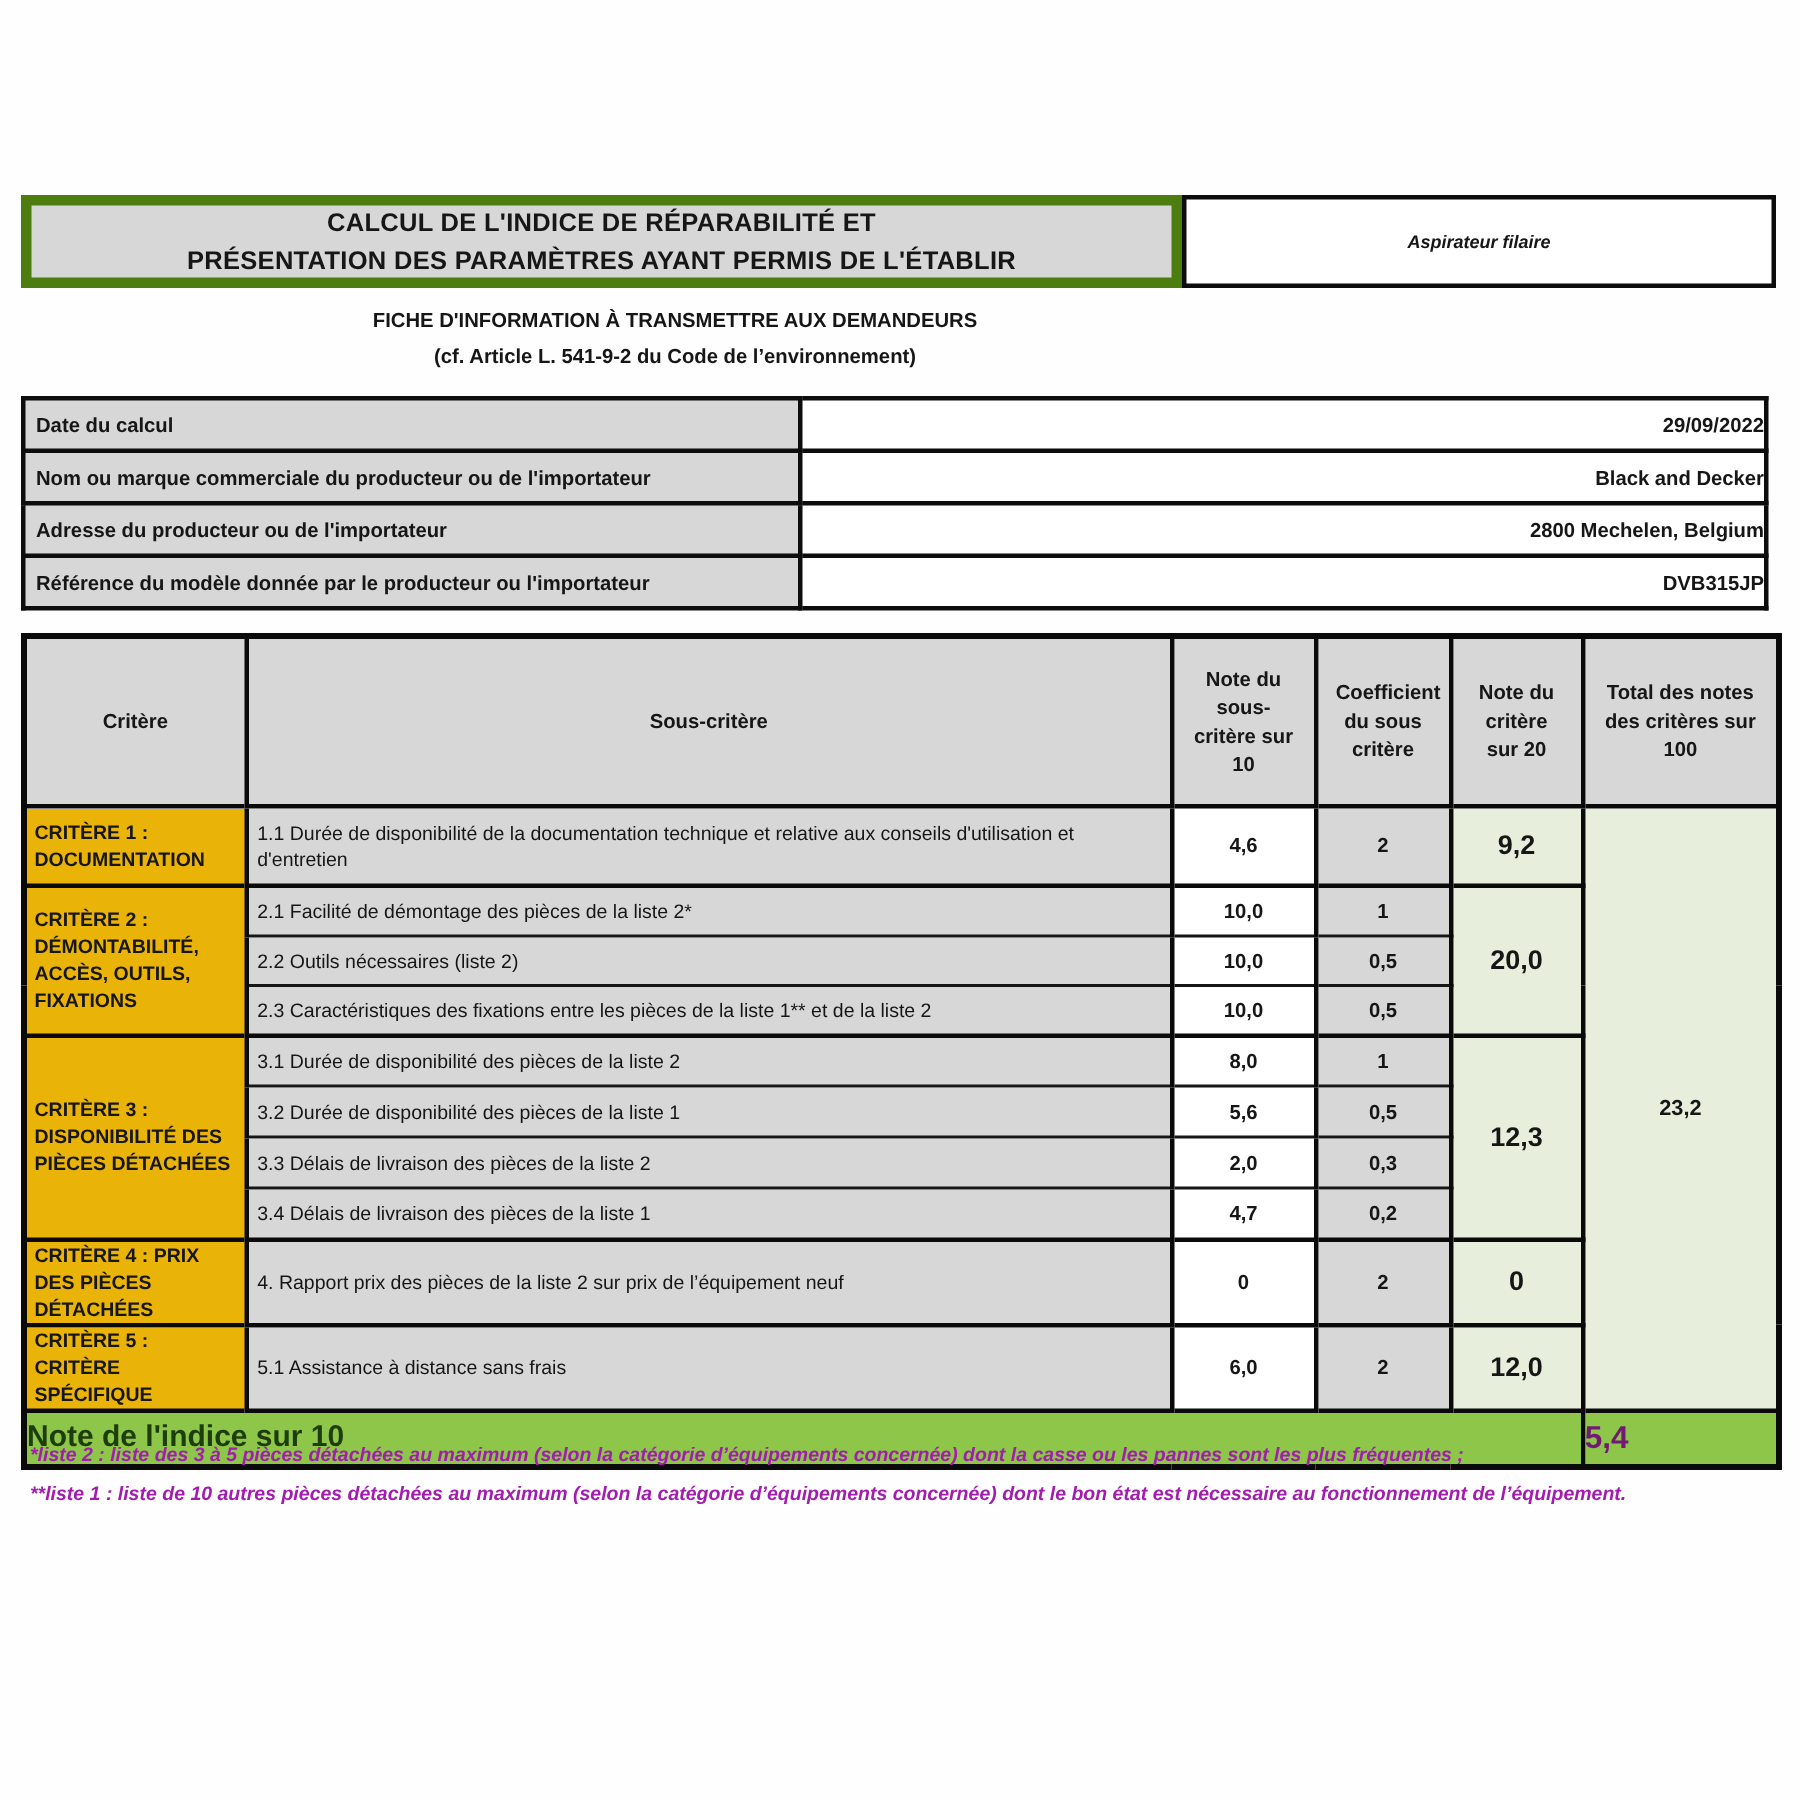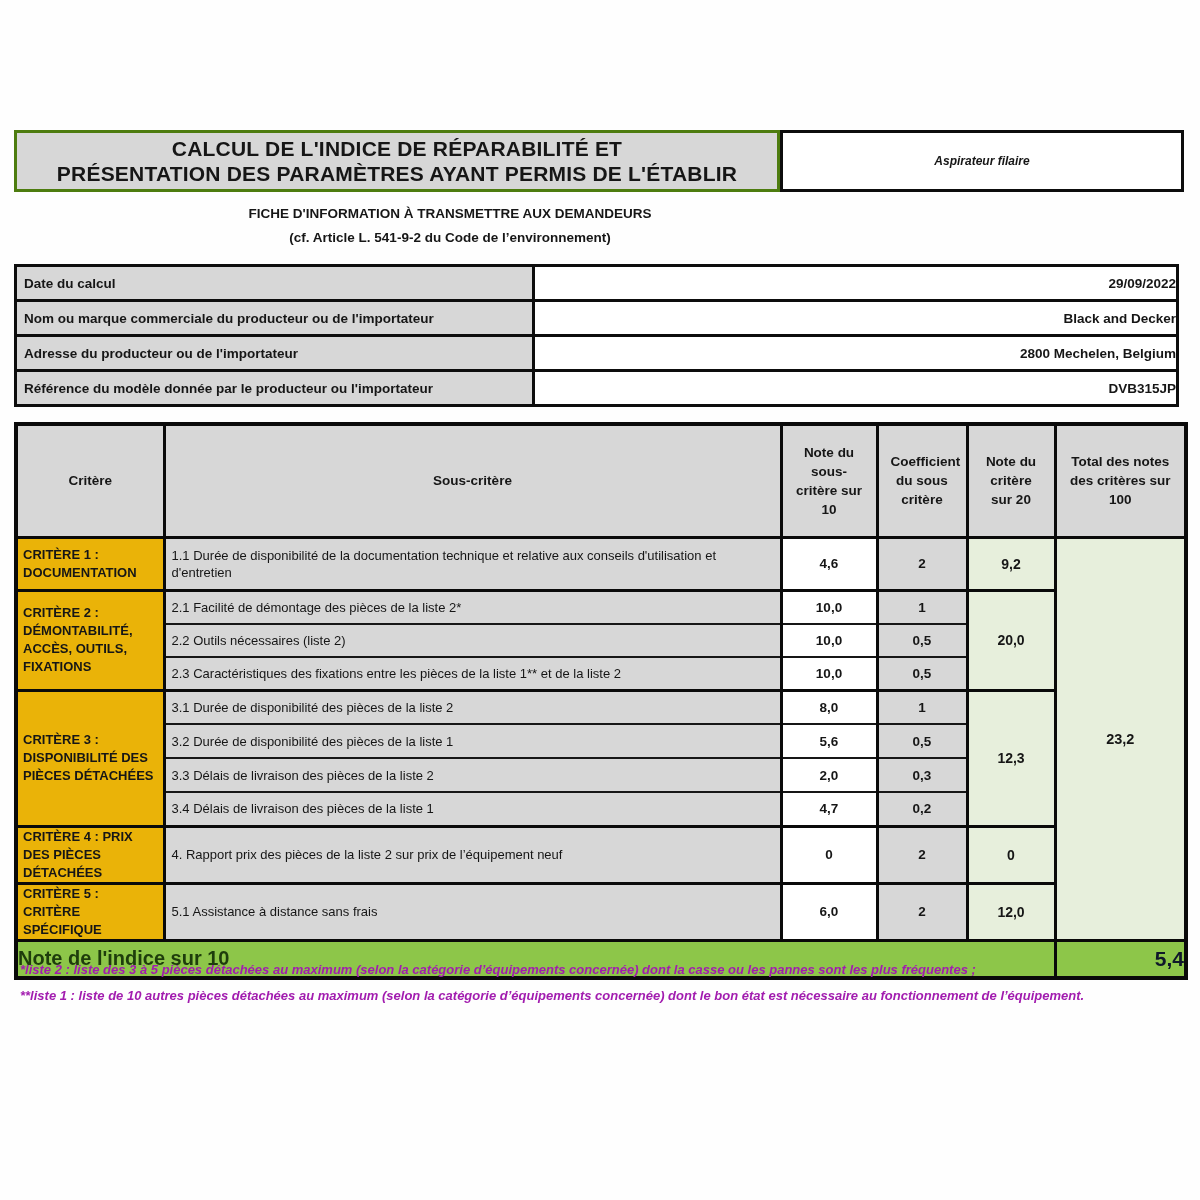--- a/index.html
+++ b/index.html
@@ -6,23 +6,23 @@
   body{
     width:1200px;height:1200px;background:#ffffff;
     font-family:"Liberation Sans", sans-serif;color:#161616;
     -webkit-font-smoothing:antialiased;
   }
   .page{position:relative;width:1200px;height:1200px;background:#fefefe;overflow:hidden;}
 
   
   .title-band{position:absolute;left:14px;top:130px;width:1170px;height:62px;display:flex;}
   .title-main{
-    width:760px;background:#d7d7d7;border:3px solid #4d7c0f;
+    width:760px;background:#d7d7d7;border:7px solid #4d7c0f;
     display:flex;flex-direction:column;justify-content:center;align-items:center;
-    text-align:center;font-weight:bold;font-size:21px;line-height:25px;letter-spacing:.2px;
+    text-align:center;font-weight:bold;font-size:17px;line-height:25px;letter-spacing:.2px;
   }
   .title-product{
     flex:1;background:#ffffff;border:3px solid #0d0d0d;
     display:flex;justify-content:center;align-items:center;
     font-weight:bold;font-style:italic;font-size:12px;
   }
 
   
   .subtitle{position:absolute;left:14px;top:202px;width:872px;text-align:center;
     font-weight:bold;font-size:13.5px;line-height:24px;}
@@ -42,29 +42,29 @@
   .main-table th{background:#d7d7d7;font-weight:bold;font-size:13.5px;
     text-align:center;vertical-align:middle;padding:0 12px;line-height:19px;}
   .main-table .vthick{border-left:3px solid #0a0a0a;}
   .main-table tr.gstart>td{border-top:3px solid #0a0a0a;}
   td.crit{background:#eab308;font-weight:bold;font-size:13px;text-align:left;
     vertical-align:middle;line-height:18px;padding:0 5px;}
   td.sub{background:#d7d7d7;font-size:13px;text-align:left;vertical-align:middle;
     padding:2px 8px 2px 6px;line-height:17px;}
   td.n10{background:#ffffff;font-weight:bold;font-size:13.5px;text-align:center;vertical-align:middle;}
   td.coef{background:#d7d7d7;font-weight:bold;font-size:13.5px;text-align:center;vertical-align:middle;}
-  td.n20{background:#e7efdc;font-weight:bold;font-size:14px;text-align:center;vertical-align:middle;}
+  td.n20{background:#e7efdc;font-weight:bold;font-size:18px;text-align:center;vertical-align:middle;}
   td.total{background:#e7efdc;font-weight:bold;font-size:14.5px;text-align:center;vertical-align:middle;}
   tr.hdr{height:113px;}
   tr.h53{height:53px;} tr.h34{height:34px;} tr.h33{height:33px;}
   tr.h48{height:48px;} tr.h40{height:40px;} tr.h38{height:38px;}
   td.index-label{background:#8dc649;color:#1e3d0c;font-weight:bold;font-size:20px;
     text-align:left;vertical-align:middle;padding-right:14px;}
-  td.index-value{background:#8dc649;color:#0f172a;font-weight:bold;font-size:21px;
-    text-align:right;vertical-align:middle;}
+  td.index-value{background:#8dc649;color:#701a75;font-weight:bold;font-size:21px;
+    text-align:left;vertical-align:middle;}
 
   
   .footnotes{position:absolute;left:20px;top:957px;width:1160px;
     font-style:italic;font-weight:bold;font-size:13px;line-height:25.5px;color:#a21caf;}
 </style>
 </head>
 <body>
 
 <div class="page">
 

